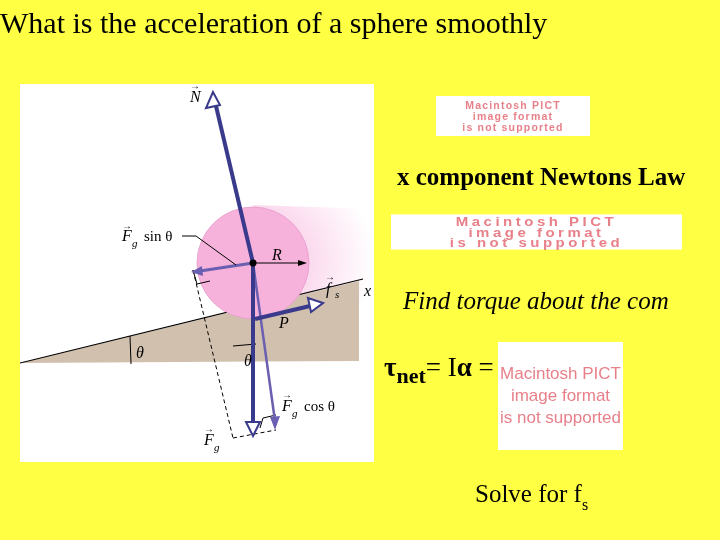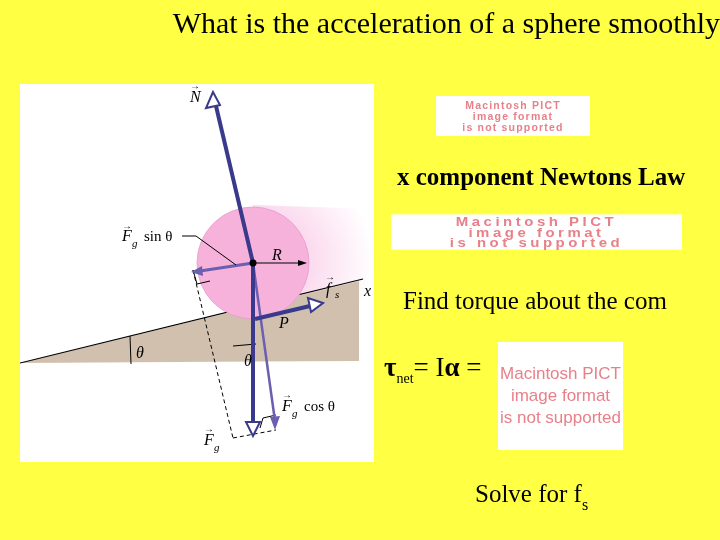--- a/index.html
+++ b/index.html
@@ -1,41 +1,41 @@
 <!DOCTYPE html>
 <html><head>
 <meta charset="utf-8">
 <style>
   html, body { margin:0; padding:0; }
   body {
     width:720px; height:540px; background:#ffff44; position:relative; overflow:hidden;
     font-family:"Liberation Serif", "DejaVu Serif", serif; color:#000;
   }
   .title {
-    position:absolute; left:0; top:4px; width:720px; text-align:right;
+    position:absolute; left:0; top:4px; width:720px; text-align:left;
     font-size:30px; line-height:37px;
   }
   .diagram {
     position:absolute; left:20px; top:84px; width:354px; height:378px; background:#fff;
   }
   .diagram svg { position:absolute; left:0; top:0; }
   .pict {
     position:absolute; background:#fff; color:#e8808a; text-align:center;
     font-family:"Liberation Sans", "DejaVu Sans", sans-serif; font-weight:bold;
     display:flex; flex-direction:column; justify-content:center; align-items:center;
   }
   .pict span { display:block; }
   .pict-1 { left:436px; top:96px; width:154px; height:40px; font-size:10.5px; line-height:11px; letter-spacing:1.2px; }
   .pict-2 { left:391px; top:210px; width:291px; height:44px; font-size:15px; line-height:13px; letter-spacing:3.5px; transform:scaleY(0.8); }
   .pict-3 { left:498px; top:342px; width:125px; height:108px; font-size:17px; line-height:22px; font-weight:normal; }
   .text { position:absolute; font-size:25px; white-space:nowrap; }
   .t-newton { left:397px; top:163px;font-weight:bold; }
-  .t-torque { left:403px; top:287px; }
+  .t-torque { left:403px; top:287px;font-style:italic; }
   .t-eq { left:384px; top:352px; font-size:27px; }
-  .t-eq .sub { font-size:14px; font-weight:normal; vertical-align:-7px; }
+  .t-eq .sub { font-size:22px; font-weight:bold; vertical-align:-7px; }
   .t-eq .greek { font-weight:bold; }
   .t-solve { left:475px; top:480px;text-align:center; }
   .t-solve .sub { font-size:16px; vertical-align:-8px; }
 </style>
 </head>
 <body>
 
 <div class="title">
   <div>What is the acceleration of a sphere smoothly</div>
 </div>

